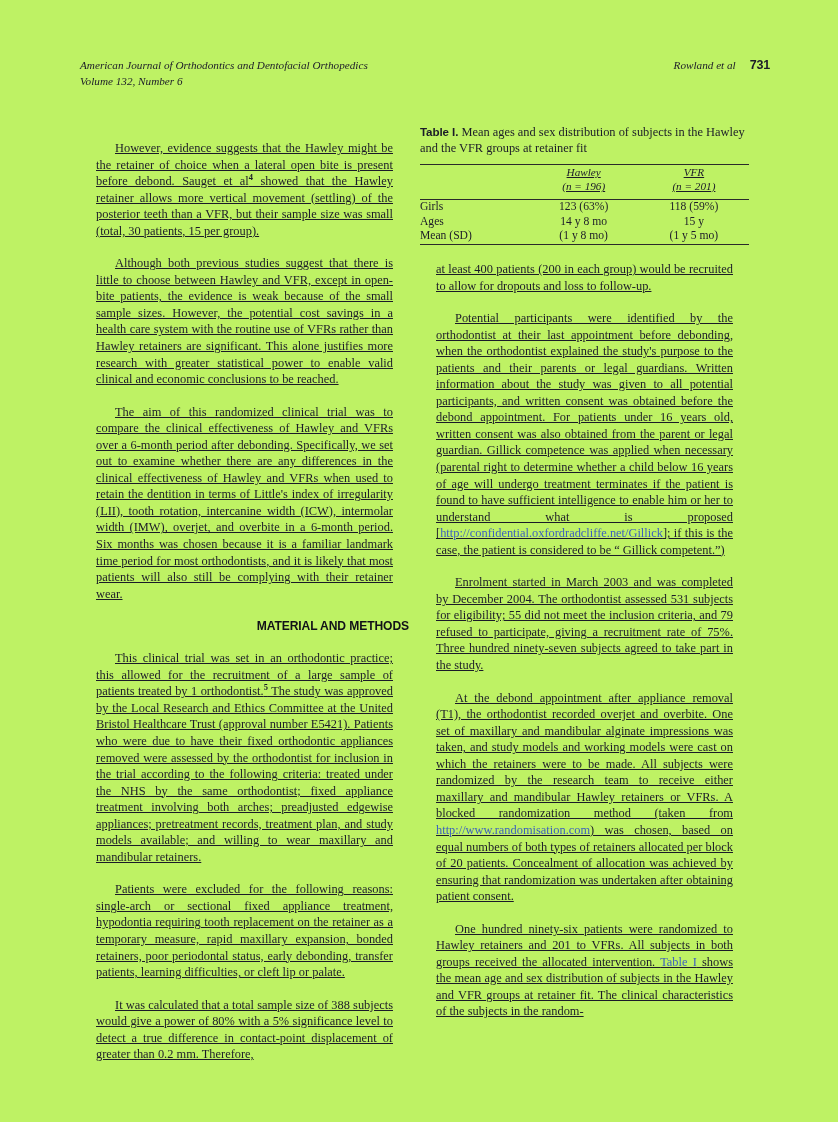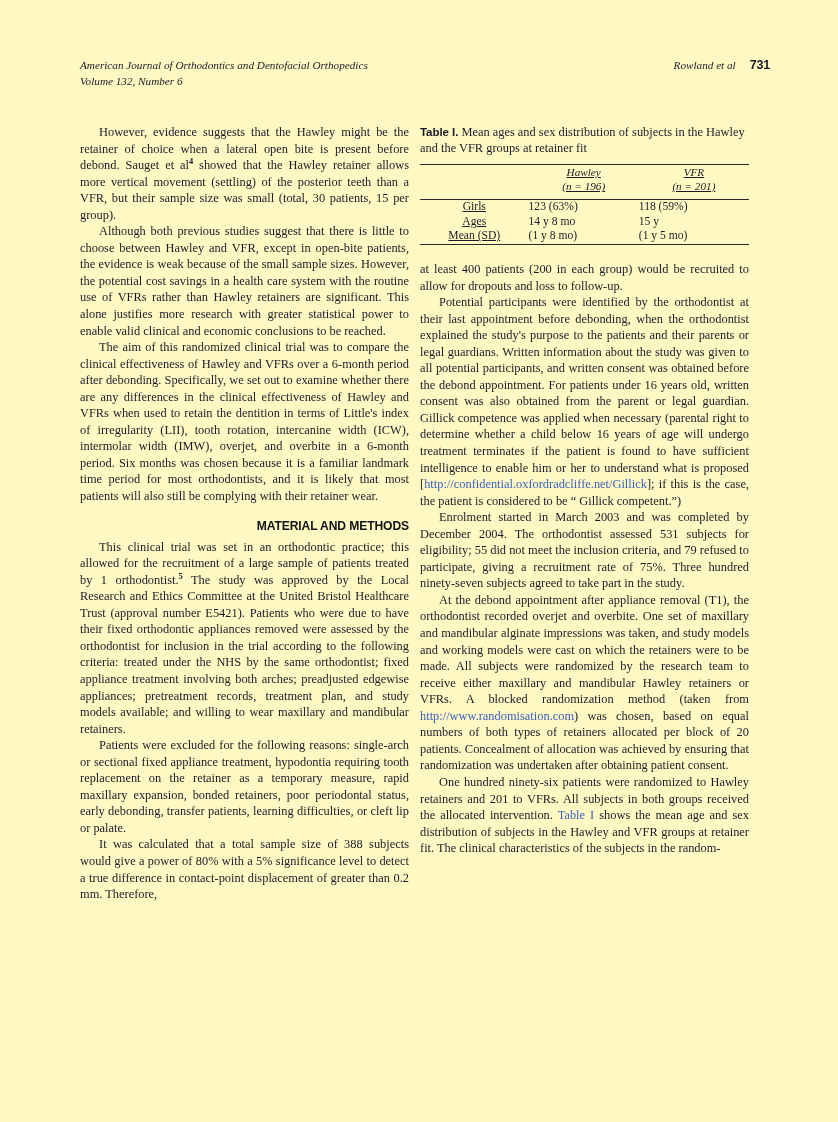--- a/index.html
+++ b/index.html
@@ -4,21 +4,21 @@
 <style>
   html, body {
     margin: 0;
     padding: 0;
     background: #ffffff;
   }
   .page {
     position: relative;
     width: 838px;
     height: 1122px;
-    background: #fef9c3;
+    background: #bef264;
     box-sizing: border-box;
     font-family: "Liberation Serif", serif;
     color: #1a1a1a;
     overflow: hidden;
   }
 
   
   .running-head {
     position: absolute;
     left: 80px;
@@ -59,22 +59,23 @@
     line-height: 16.55px;
     text-align: justify;
     text-justify: inter-word;
     color: #1b1b28;
     hyphens: none;
   }
   .col-left  { left: 80px; }
   .col-right { left: 420px; }
 
   p.body {
-    margin: 0;
+    margin: 16px;
     text-indent: 19px;
+    text-decoration: underline;
   }
   p.body.cont { text-indent: 0; }
 
   h2.section {
     font-family: "Liberation Sans", sans-serif;
     font-weight: bold;
     font-size: 12.1px;
     line-height: 16px;
     margin: 13px 0 5px 0;
     text-align: right;
@@ -130,22 +131,22 @@
   table.data thead th.corner { text-align: left; }
   .rule-top    { border-top: 1.6px solid #2a2a2a; text-decoration: underline; }
   .rule-mid    { border-bottom: 1.1px solid #2a2a2a; }
   .rule-bottom { border-bottom: 1.6px solid #2a2a2a; }
   .head-pad-top td, .head-pad-top th { height: 7px; }
   table.data tbody td {
     padding: 0;
     line-height: 14.6px;
     font-size: 11.6px;
   }
-  table.data tbody td.rowlab { text-align: center; text-decoration: underline; }
-  table.data tbody td.val    { text-align: left; }
+  table.data tbody td.rowlab { text-align: left; }
+  table.data tbody td.val    { text-align: center; }
   tr.first-body td { padding-top: 8px; }
   tr.last-body td  { padding-bottom: 7px; }
   .colw-lab { width: 33%; }
   .colw-a   { width: 33.5%; }
   .colw-b   { width: 33.5%; }
 </style>
 </head>
 <body>
 
 <div class="page">

